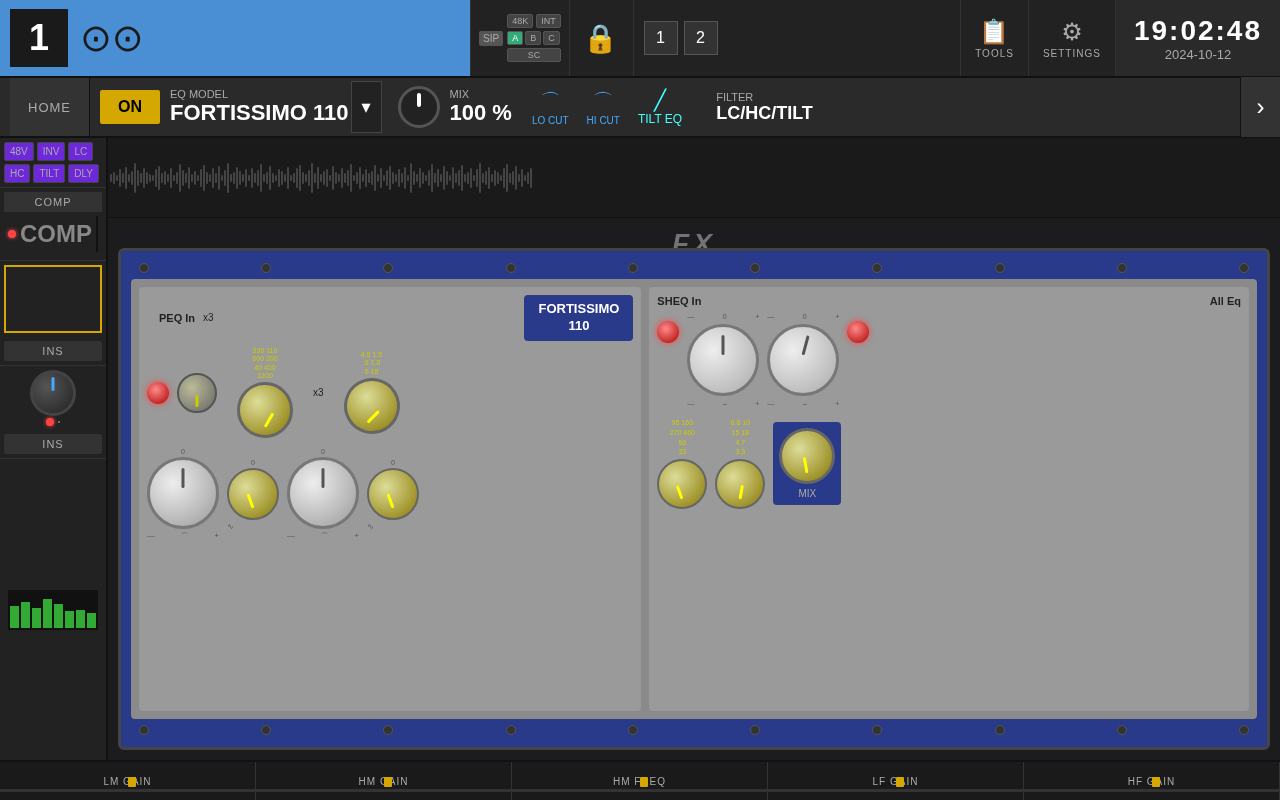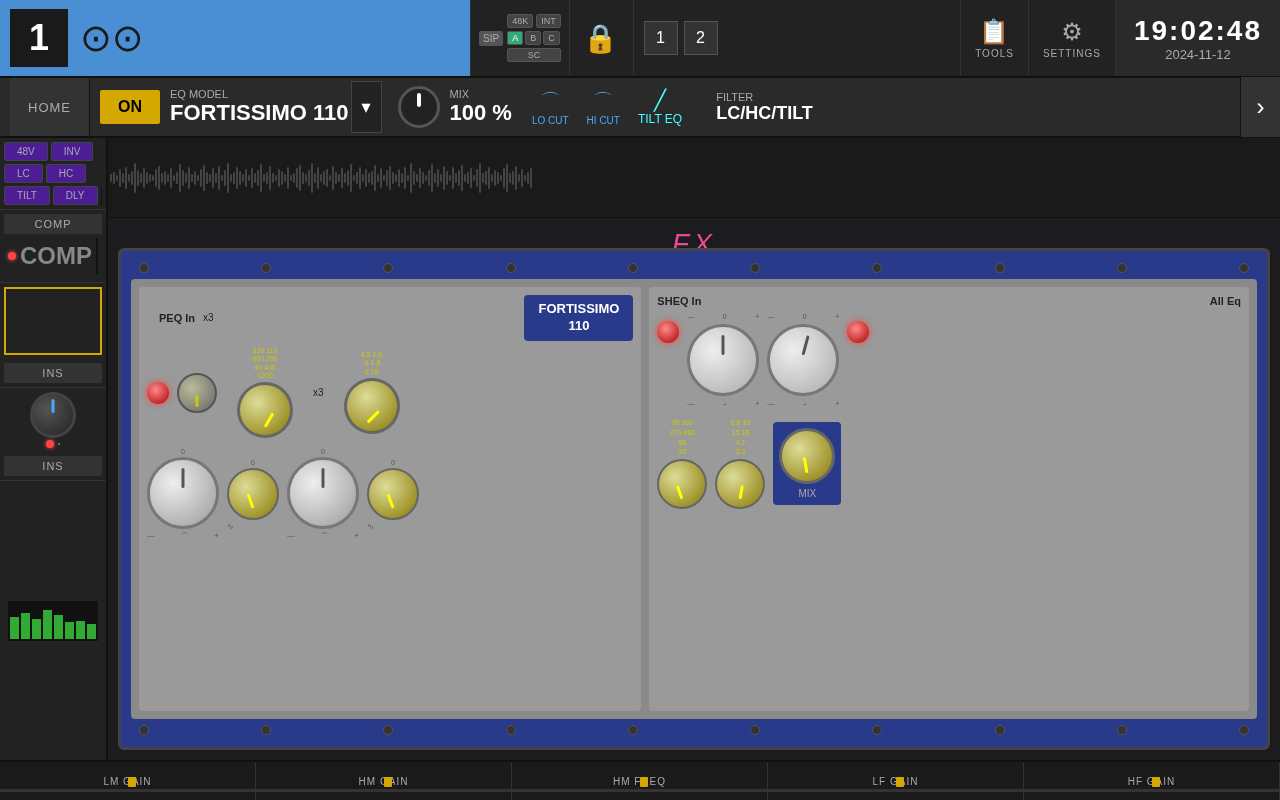--- a/index.html
+++ b/index.html
@@ -297,24 +297,24 @@
       flex-direction: column;
     }
     .side-buttons {
       display: flex;
       flex-wrap: wrap;
       padding: 4px;
       gap: 3px;
       border-bottom: 1px solid #333;
     }
     .side-btn {
-      background: #4c1d95;
+      background: #6d28d9;
       color: #aaa;
       font-size: 10px;
-      padding: 3px 12px;
+      padding: 3px 5px;
       border-radius: 2px;
       cursor: pointer;
       border: 1px solid #444;
     }
     .side-meter {
       width: 14px;
       background: #111;
       flex: 1;
     }
     .side-section {
@@ -431,23 +431,23 @@
       background: #1c1c1e;
       position: relative;
       overflow: hidden;
     }
     .fx-label {
       position: absolute;
       top: 10px;
       left: 50%;
       transform: translateX(-50%);
       font-size: 28px;
-      color: #ec4899;
+      color: #737373;
       font-style: italic;
-      font-weight: normal;
+      font-weight: bold;
       letter-spacing: 4px;
     }
 
     
     .eq-unit {
       position: absolute;
       top: 30px;
       left: 10px;
       right: 10px;
       bottom: 10px;
@@ -801,21 +801,21 @@
     <div class="tools-label">TOOLS</div>
   </div>
 
   <div class="top-settings">
     <div class="settings-icon">⚙</div>
     <div class="settings-label">SETTINGS</div>
   </div>
 
   <div class="top-clock">
     <div class="clock-time">19:02:48</div>
-    <div class="clock-date">2024-11-12</div>
+    <div class="clock-date">2024-10-12</div>
   </div>
 </div>
 
 <div class="eq-bar">
   <div class="home-btn">HOME</div>
   <div class="on-btn">ON</div>
 
   <div class="eq-model-section">
     <div class="eq-model-col">
       <div class="eq-model-label">EQ MODEL</div>

